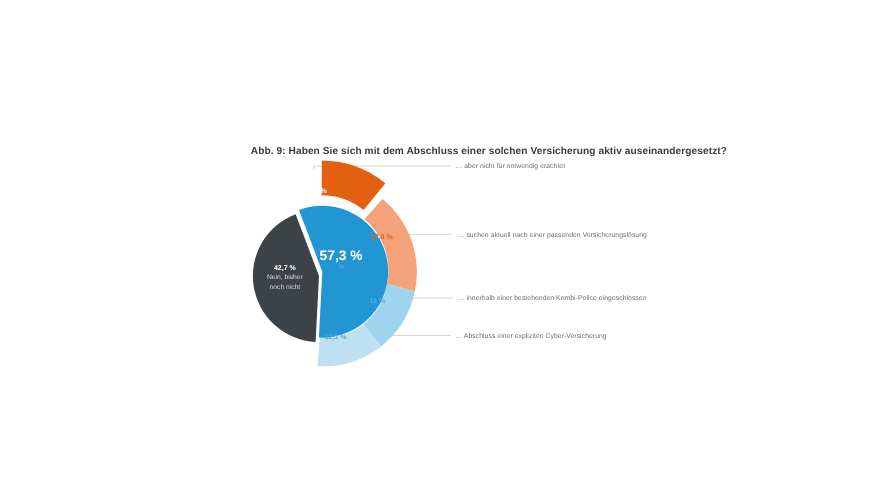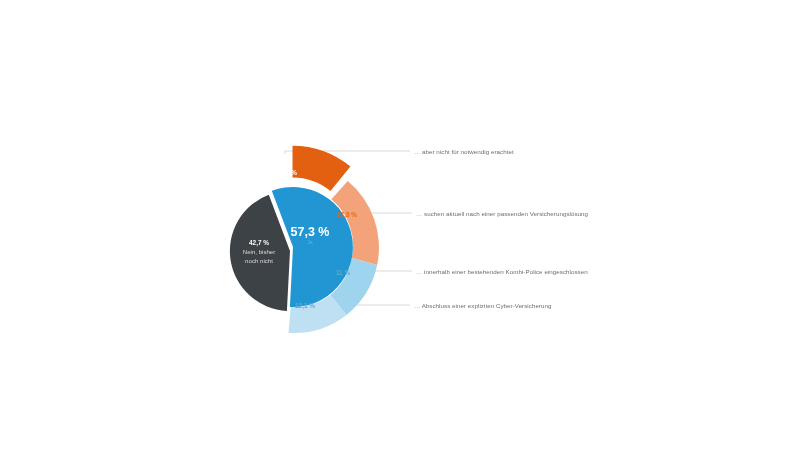--- a/index.html
+++ b/index.html
@@ -31,20 +31,21 @@
   .slice-pct{
     font-weight:bold;
     font-family:"Liberation Sans", sans-serif;
   }
 </style>
 </head>
 <body>
 
 <div id="stage">
 
+  <div class="chart-title">Abb. 9: Haben Sie sich mit dem Abschluss einer solchen Versicherung aktiv auseinandergesetzt?</div>
 
   <svg class="figure" viewBox="0 0 800 450">
 
     <g stroke="#c9c9c9" stroke-width="0.7" fill="none">
       <path d="M 285 154 L 285 151 L 410 151"></path>
       <path d="M 358 213 L 412 213"></path>
       <path d="M 355 271 L 412 271"></path>
       <path d="M 322 305 L 410 305"></path>
     </g>
 

